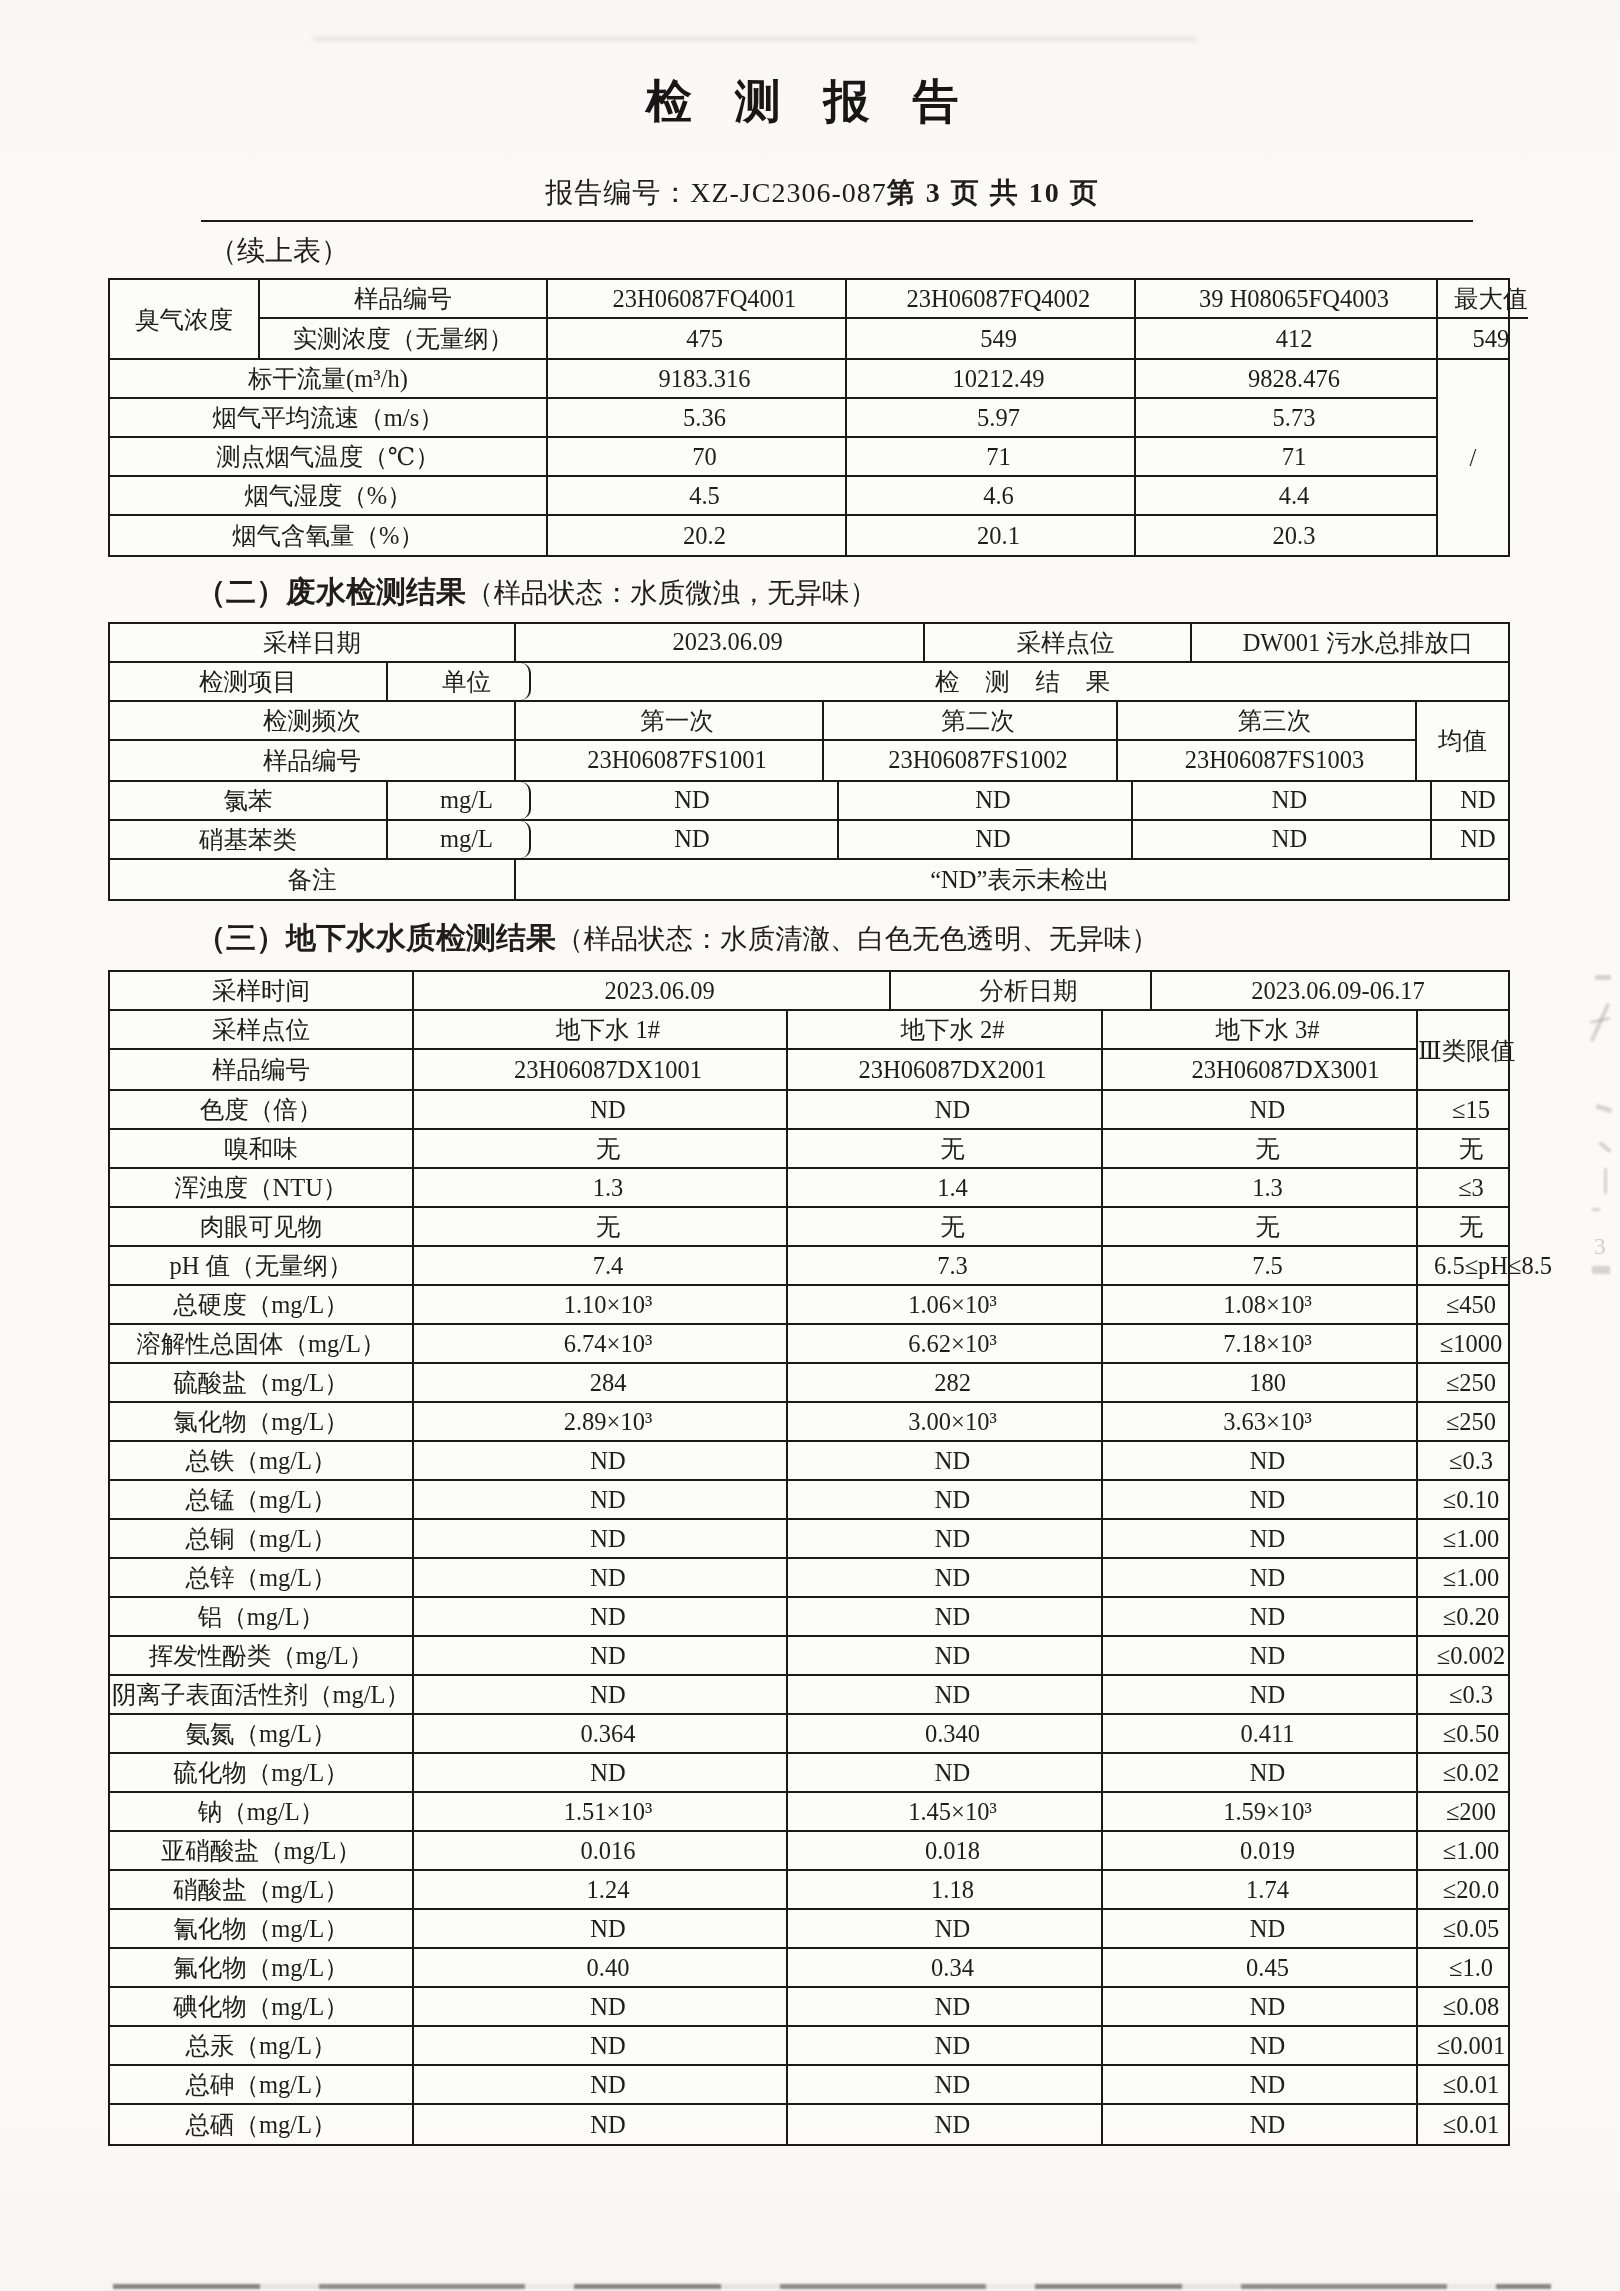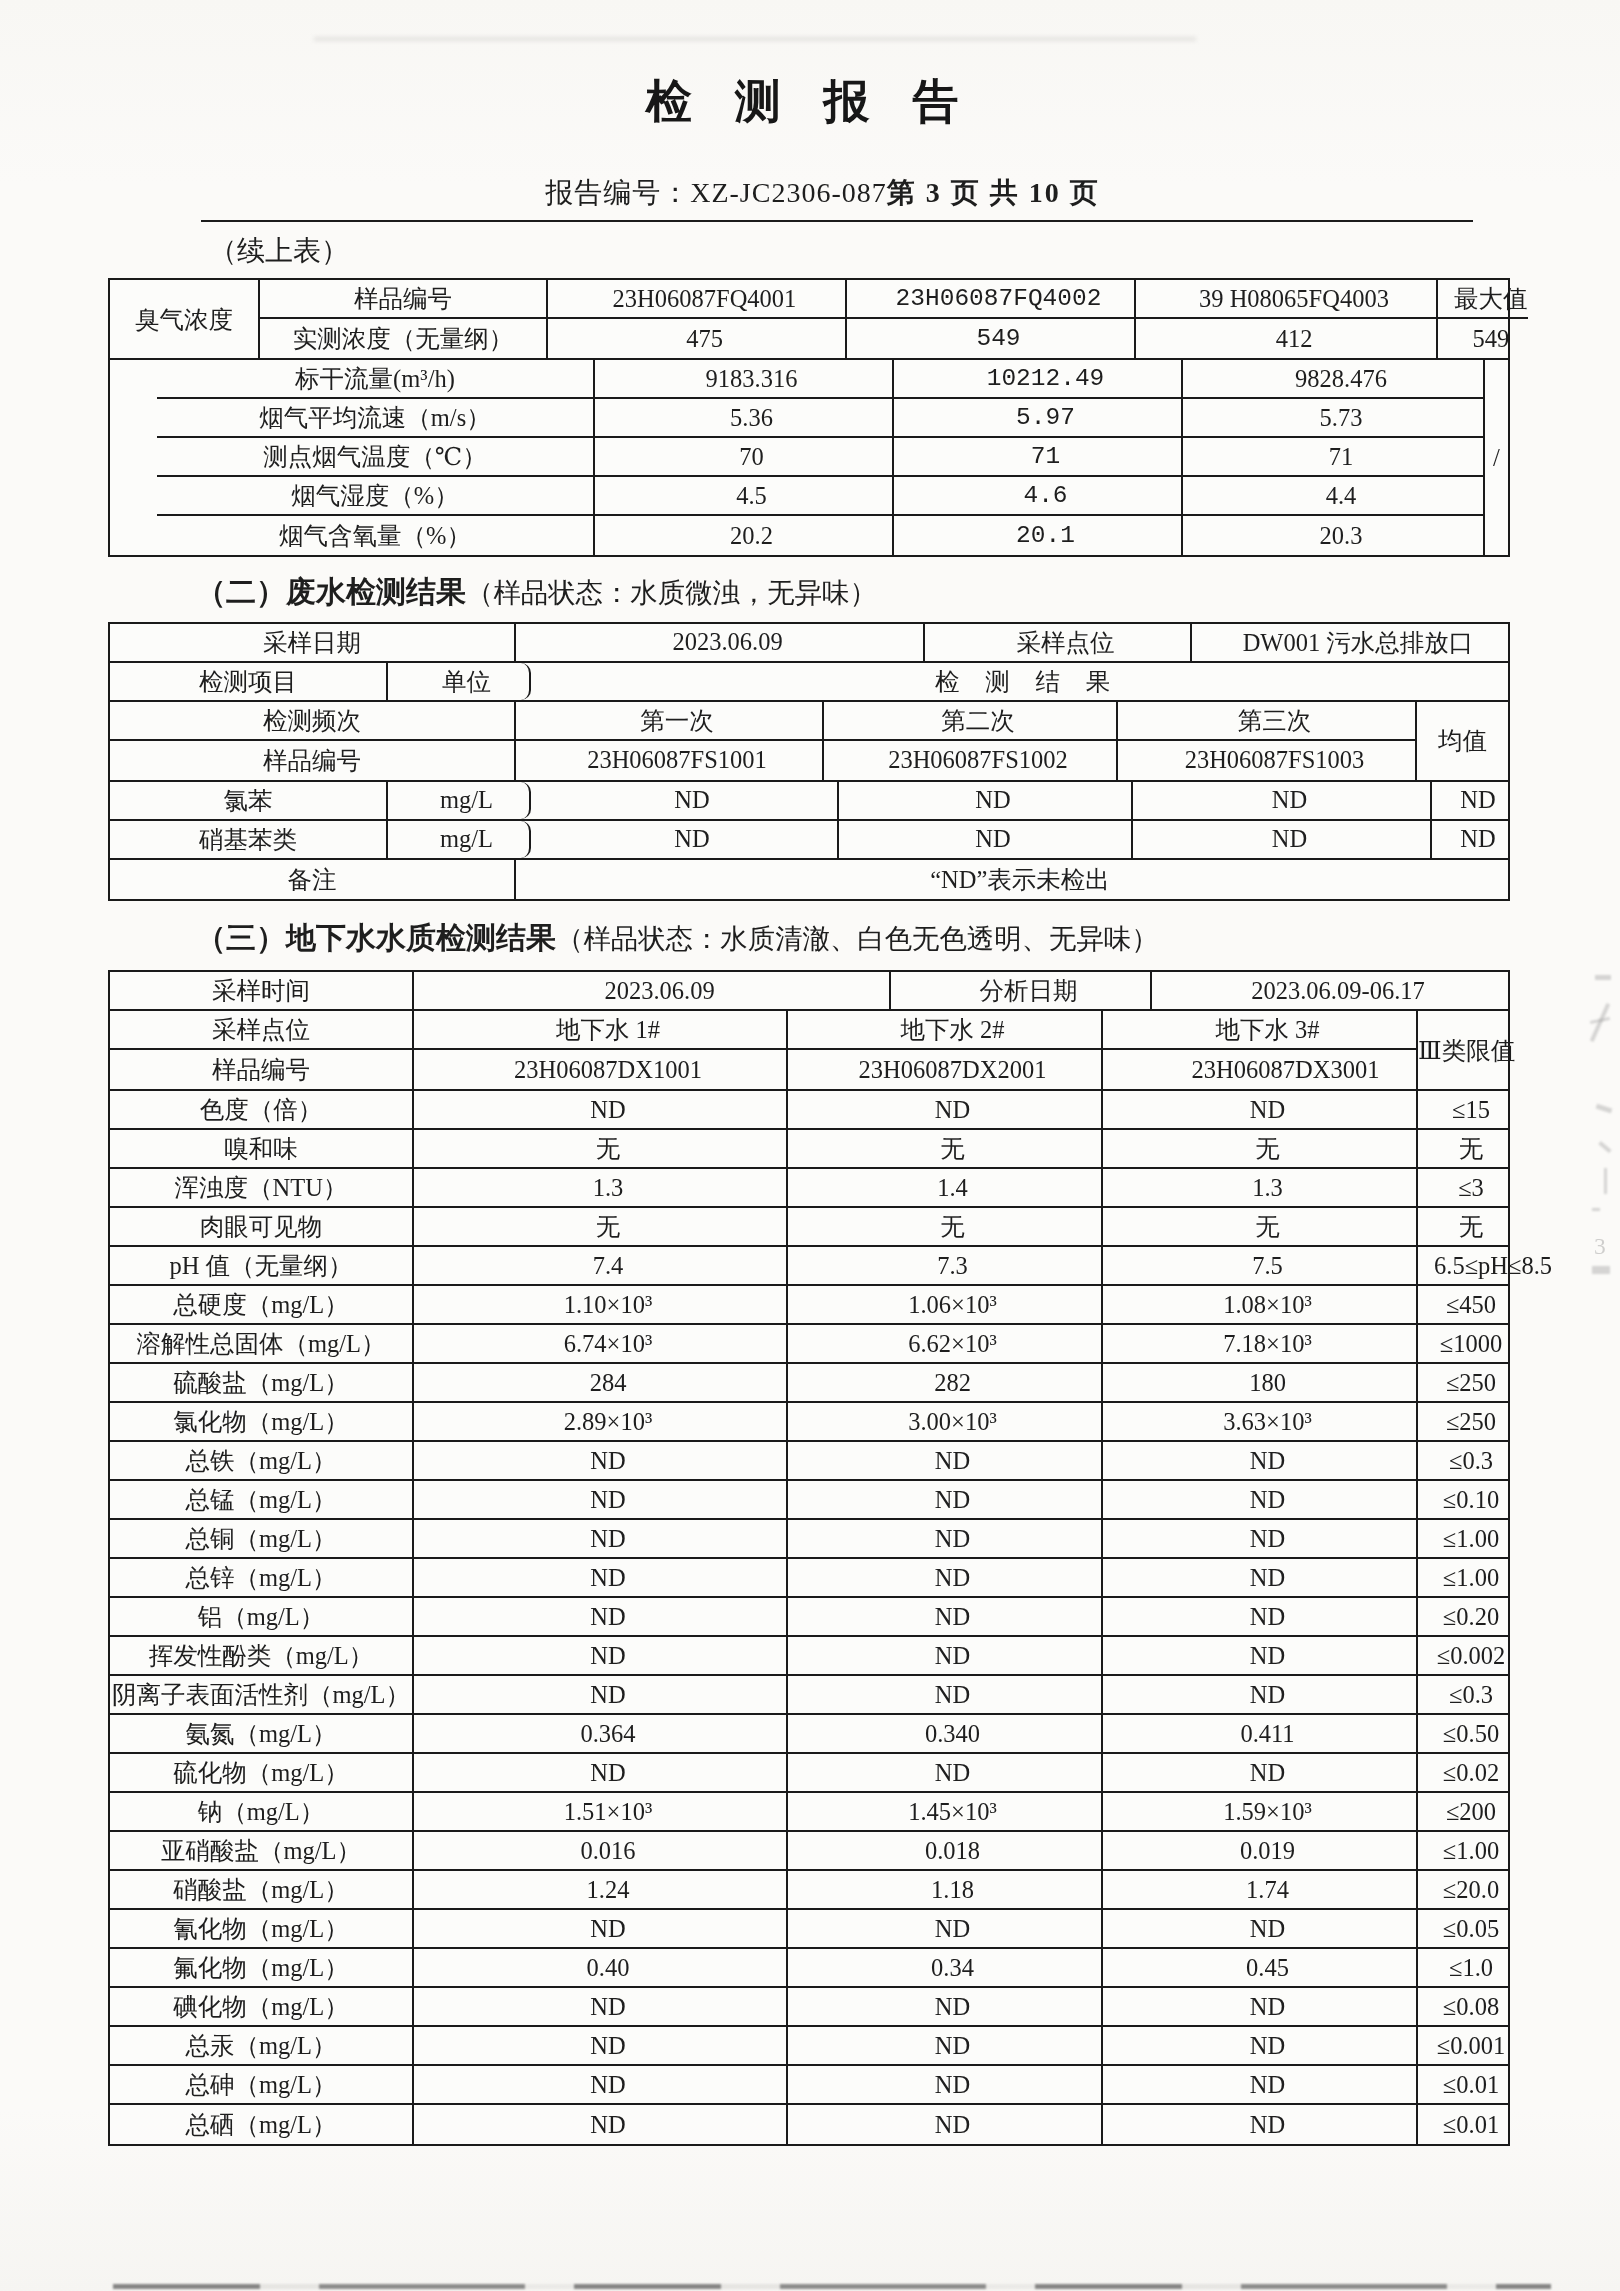--- a/index.html
+++ b/index.html
@@ -41,37 +41,37 @@
   
   .doc-table {
     margin-left:108px;
     width:1402px;
     border:2.9px solid #1a1a1a;
     background:rgba(255,255,255,0.35);
   }
   .tr { display:flex; height:39px; border-bottom:2px solid #1a1a1a;gap:16px; }
   .tr.no-bb { border-bottom:none; }
   .block { display:flex; border-bottom:2px solid #1a1a1a; }
-  .block.no-bb { border-bottom:none;padding-left:47px; }
+  .block.no-bb { border-bottom:none; }
   .col { display:flex; flex-direction:column; }
   .td {
     border-right:2px solid #1a1a1a;
     display:flex; align-items:center; justify-content:center;
     font-size:24.5px; white-space:nowrap; overflow:visible;
     flex:0 0 auto;
   }
   .td.last { border-right:none; flex:1 1 auto; }
   .span-cell {
     display:flex; align-items:center; justify-content:center;
     font-size:24.5px; white-space:nowrap; flex:0 0 auto;
     border-right:2px solid #1a1a1a;
   }
   .span-cell.last { border-right:none; flex:1 1 auto; }
   .spaced { letter-spacing:9.8px; } .w130{width:127px;border-radius:10px;} .w153{width:150px;}
-  .w250{width:245px;} .w256{width:251px;} .w279{width:273px;font-family:Liberation Mono, monospace;} .w284{width:278px;}
+  .w250{width:245px;} .w256{width:251px;} .w279{width:273px;} .w284{width:278px;}
   .w289{width:283px;} .w292{width:286px;} .w294{width:288px;} .w298{width:292px;}
   .w305{width:299px;} .w310{width:304px;} .w365{width:358px;} .w401{width:393px;} .w414{width:406px;} .w447{width:438px;}
   .w470{width:461px;}
 
   
   .artifact { position:absolute; pointer-events:none; }
   .art-stroke { background:#8f8f8f; opacity:.35; filter:blur(1px); }
   .art-text { color:#8f8f8f; opacity:.4; filter:blur(0.7px); font-size:23.5px; }
   .bottom-streak {
     position:absolute; left:113px; right:69px; bottom:2.9px; height:4.9px;

